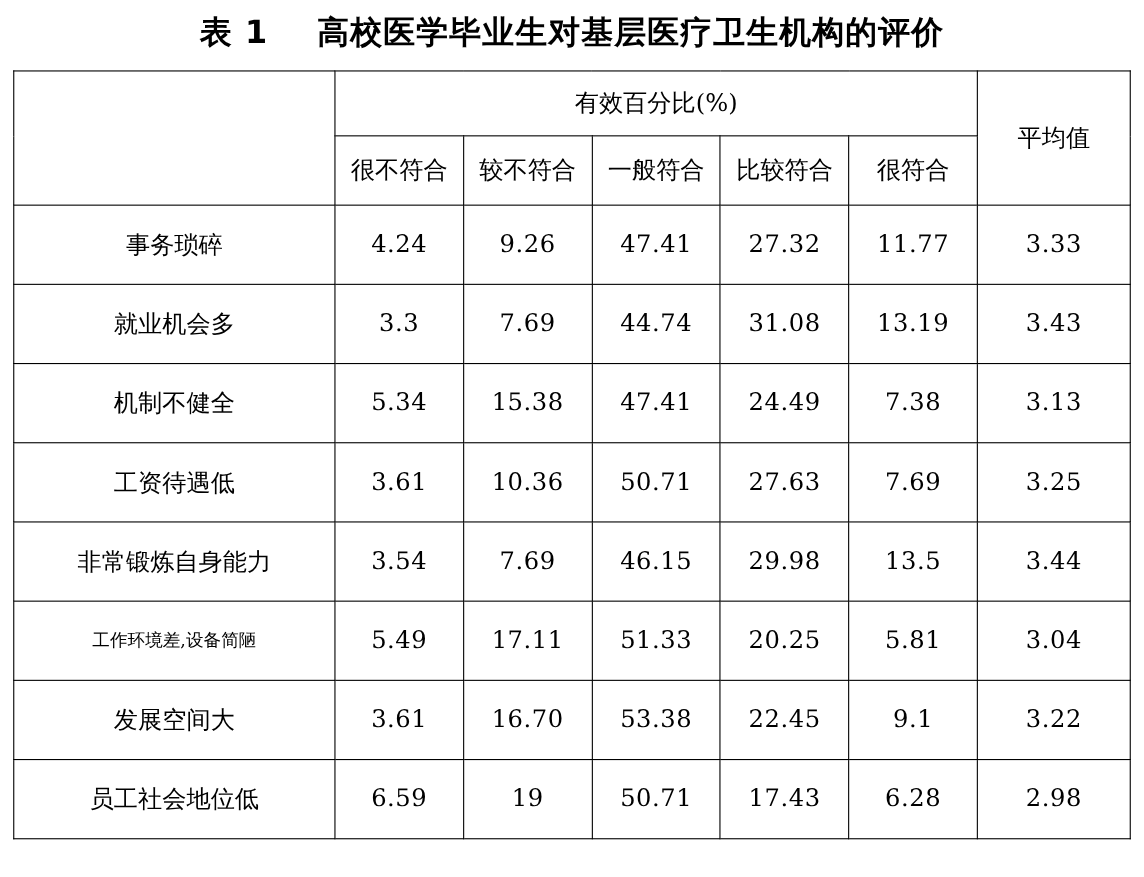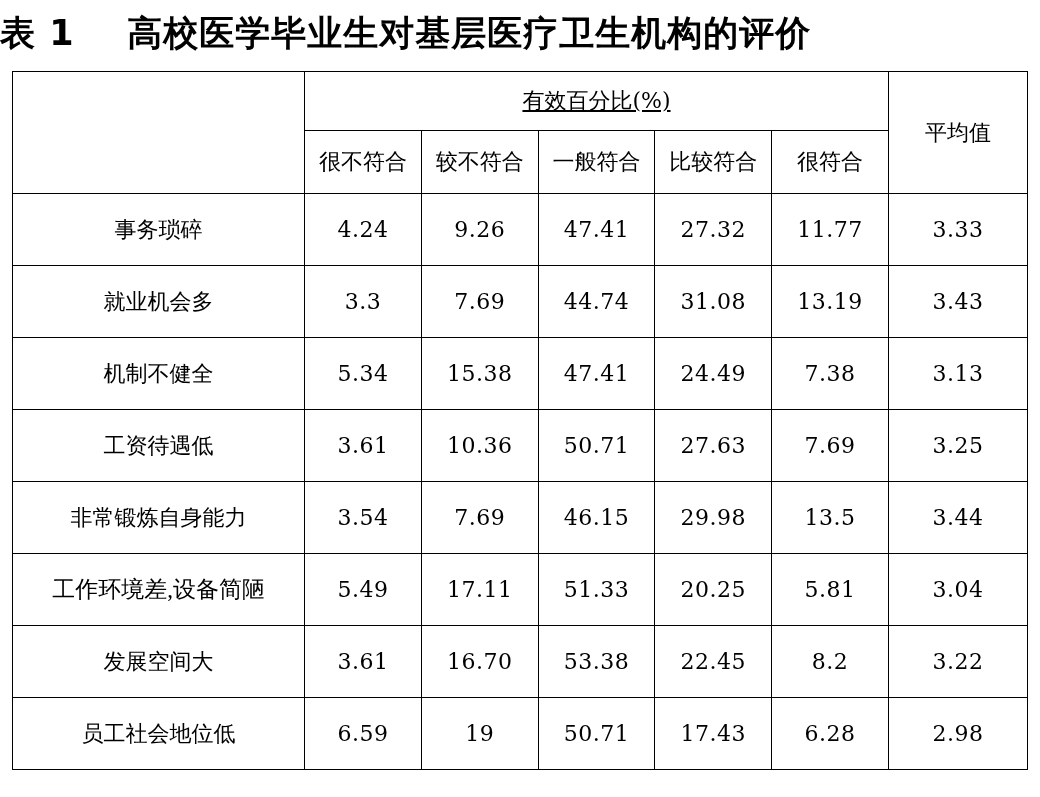--- a/index.html
+++ b/index.html
@@ -15,23 +15,24 @@
     overflow: hidden;
   }
   .page {
     width: 1040px;
     height: 797px;
     position: relative;
     box-sizing: border-box;
     padding: 0;
   }
   .title {
+    text-align: center;
     font-family: "DejaVu Sans", "Liberation Sans", sans-serif;
     font-weight: bold;
-    font-size: 35px;
+    font-size: 29px;
     letter-spacing: 1px;
     padding-top: 10px;
     padding-bottom: 14px;
     white-space: pre;
   }
   table.grid {
     border-collapse: collapse;
     width: 1016px;
     margin: 0 auto;
     table-layout: fixed;
@@ -41,38 +42,36 @@
     font-weight: normal;
     font-size: 22px;
     text-align: center;
     vertical-align: middle;
     font-family: "DejaVu Serif", "Liberation Serif", serif;
     padding: 0;
   }
   .hdr-span {
     height: 58px;
     font-size: 24px;
-    text-decoration: underline;
   }
   .hdr-sub {
     height: 62px;
     font-size: 23px;
     white-space: nowrap;
   }
   .mean-cell {
     font-size: 24px;
   }
   .row-label {
     font-size: 23px;
     text-align: center;
     white-space: nowrap;
   }
   .row-label.small {
-    font-size: 23px;
-    font-family: Liberation Serif, serif;
+    font-size: 16px;
   }
   .data-row td {
     height: 71px;
   }
   .num {
     font-size: 24px;
     letter-spacing: 0.5px;
   }
   .col-label { width: 290px; }
   .col-d { width: 116px; }
@@ -163,21 +162,21 @@
         <td class="num">20.25</td>
         <td class="num">5.81</td>
         <td class="num">3.04</td>
       </tr>
       <tr class="data-row">
         <td class="row-label">发展空间大</td>
         <td class="num">3.61</td>
         <td class="num">16.70</td>
         <td class="num">53.38</td>
         <td class="num">22.45</td>
-        <td class="num">8.2</td>
+        <td class="num">9.1</td>
         <td class="num">3.22</td>
       </tr>
       <tr class="data-row">
         <td class="row-label">员工社会地位低</td>
         <td class="num">6.59</td>
         <td class="num">19</td>
         <td class="num">50.71</td>
         <td class="num">17.43</td>
         <td class="num">6.28</td>
         <td class="num">2.98</td>

